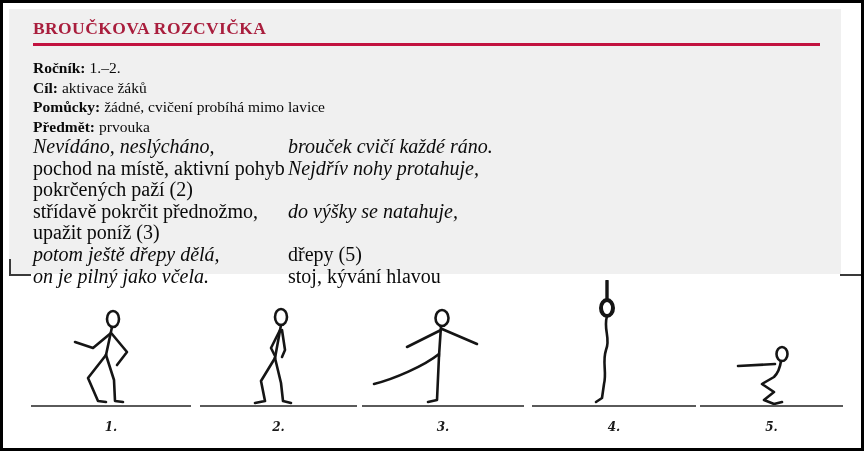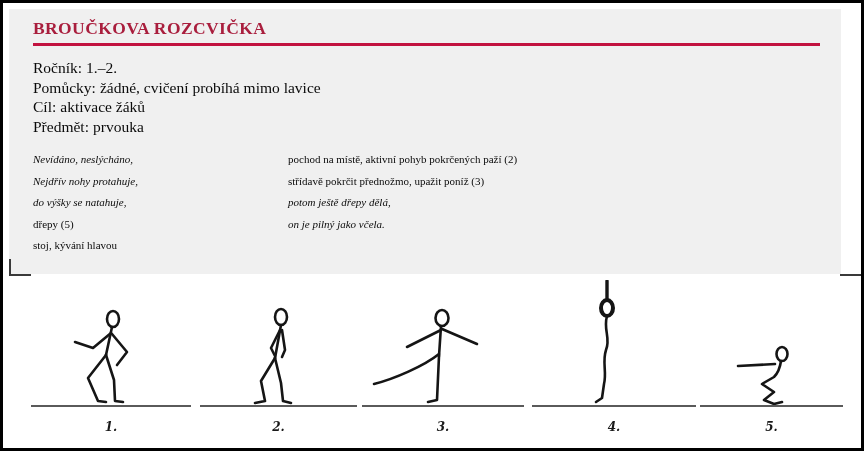--- a/index.html
+++ b/index.html
@@ -25,26 +25,25 @@
     font-weight:bold;
     letter-spacing:0.4px;
     color:#A91E3D;
   }
   .title-rule {
     margin-top:4px;
     width:787px; height:3px;
     background:#C2123F;
   }
   .meta { margin-top:12px; font-size:15.5px; line-height:19.5px; }
-  .meta-label { font-weight:normal; margin-right:4px; }
+  .meta-label { font-weight:bold; margin-right:4px; }
   .rows {
-    margin-top:13px;
     display:grid;
     grid-template-columns:255px auto;
-    font-size:11px;
+    font-size:20px;
     line-height:21.6px;
   }
   .poem-line { font-style:italic; }
   .fig-panel { position:absolute; top:277px; height:165px; }
   .fig-area { position:relative; height:125px; }
   .fig-area svg { position:absolute; left:0; top:0; }
   .ground {
     position:absolute; left:0; right:0; top:125px;
     height:2px; background:#5a5a5a;
   }
@@ -66,27 +65,28 @@
 <body>
 
 <div class="page">
 
   <div class="doc-panel">
     <div class="doc-title">BROUČKOVA ROZCVIČKA</div>
     <div class="title-rule"></div>
 
     <div class="meta">
       <div><span class="meta-label">Ročník:</span><span>1.–2.</span></div>
+      <div><span class="meta-label">Cíl:</span><span>aktivace žáků</span></div>
       <div><span class="meta-label">Pomůcky:</span><span>žádné, cvičení probíhá mimo lavice</span></div>
-      <div><span class="meta-label">Cíl:</span><span>aktivace žáků</span></div>
       <div><span class="meta-label">Předmět:</span><span>prvouka</span></div>
     </div>
 
     <div class="rows">
       <div class="poem-line">Nevídáno, neslýcháno,</div>
+      <div class="poem-line">brouček cvičí každé ráno.</div>
       <div class="instr-line">pochod na místě, aktivní pohyb pokrčených paží (2)</div>
       <div class="poem-line">Nejdřív nohy protahuje,</div>
       <div class="instr-line">střídavě pokrčit přednožmo, upažit poníž (3)</div>
       <div class="poem-line">do výšky se natahuje,</div>
       <div class="poem-line">potom ještě dřepy dělá,</div>
       <div class="instr-line">dřepy (5)</div>
       <div class="poem-line">on je pilný jako včela.</div>
       <div class="instr-line">stoj, kývání hlavou</div>
     </div>
   </div>

